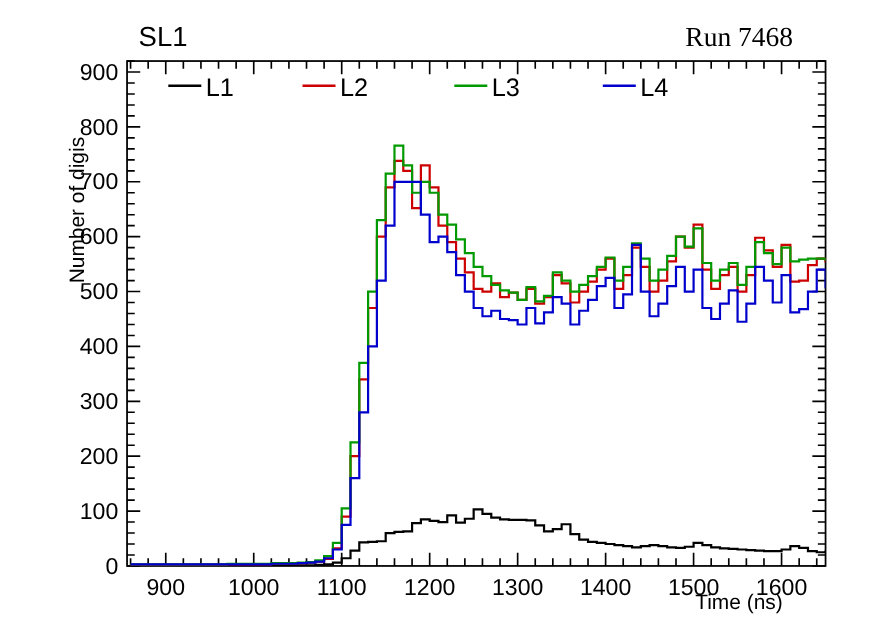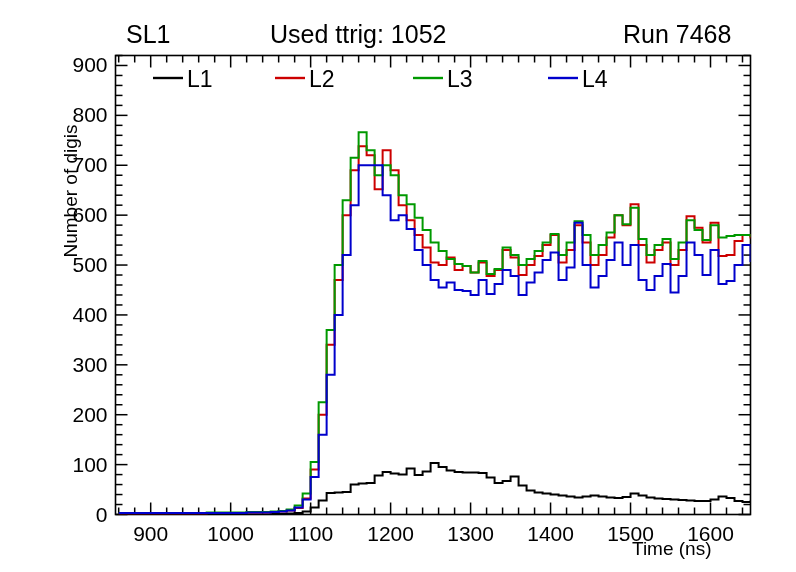--- a/index.html
+++ b/index.html
@@ -22,21 +22,21 @@
   }
   .hdr {
     position: absolute;
     font-size: 25px;
     color: #000000;
     white-space: nowrap;
     line-height: 1;
   }
   #title-left   { left: 94px;  top: 22px; }
   #title-center { left: 238px; top: 22px; }
-  #title-right  { left: 591px; top: 22px; }
+  #title-right  { left: 591px; top: 22px; font-family: Liberation Serif, serif; }
 
   #ylabel {
     position: absolute;
     left: -46px;
     top: 180px;
     width: 170px;
     text-align: center;
     font-size: 19px;
     color: #000;
     transform: rotate(-90deg);
@@ -55,21 +55,20 @@
   .ytick-lbl { font-size: 21px; fill: #000; text-anchor: end; font-family: "Liberation Sans", sans-serif; }
   .xtick-lbl { font-size: 21px; fill: #000; text-anchor: middle; font-family: "Liberation Sans", sans-serif; }
   .legend-lbl { font-size: 23px; fill: #000; font-family: "Liberation Sans", sans-serif; }
 </style>
 </head>
 <body>
 
 <div id="canvas-root">
 
   <div class="hdr" id="title-left">SL1</div>
-  <div class="hdr" id="title-center">Used ttrig: 1052</div>
   <div class="hdr" id="title-right">Run 7468</div>
 
   <div id="ylabel">Number of digis</div>
   <div id="xlabel">Time (ns)</div>
 
   <svg id="plot-svg" width="796" height="572">
     <g id="axes-layer">
         <rect x="83.5" y="55.5" width="635" height="459" fill="none" stroke="#000" stroke-width="1.6"></rect>
         <line x1="83.5" y1="514.5" x2="95.5" y2="514.5" stroke="#000" stroke-width="1.5"></line>
         <line x1="718.5" y1="514.5" x2="706.5" y2="514.5" stroke="#000" stroke-width="1.5"></line>

